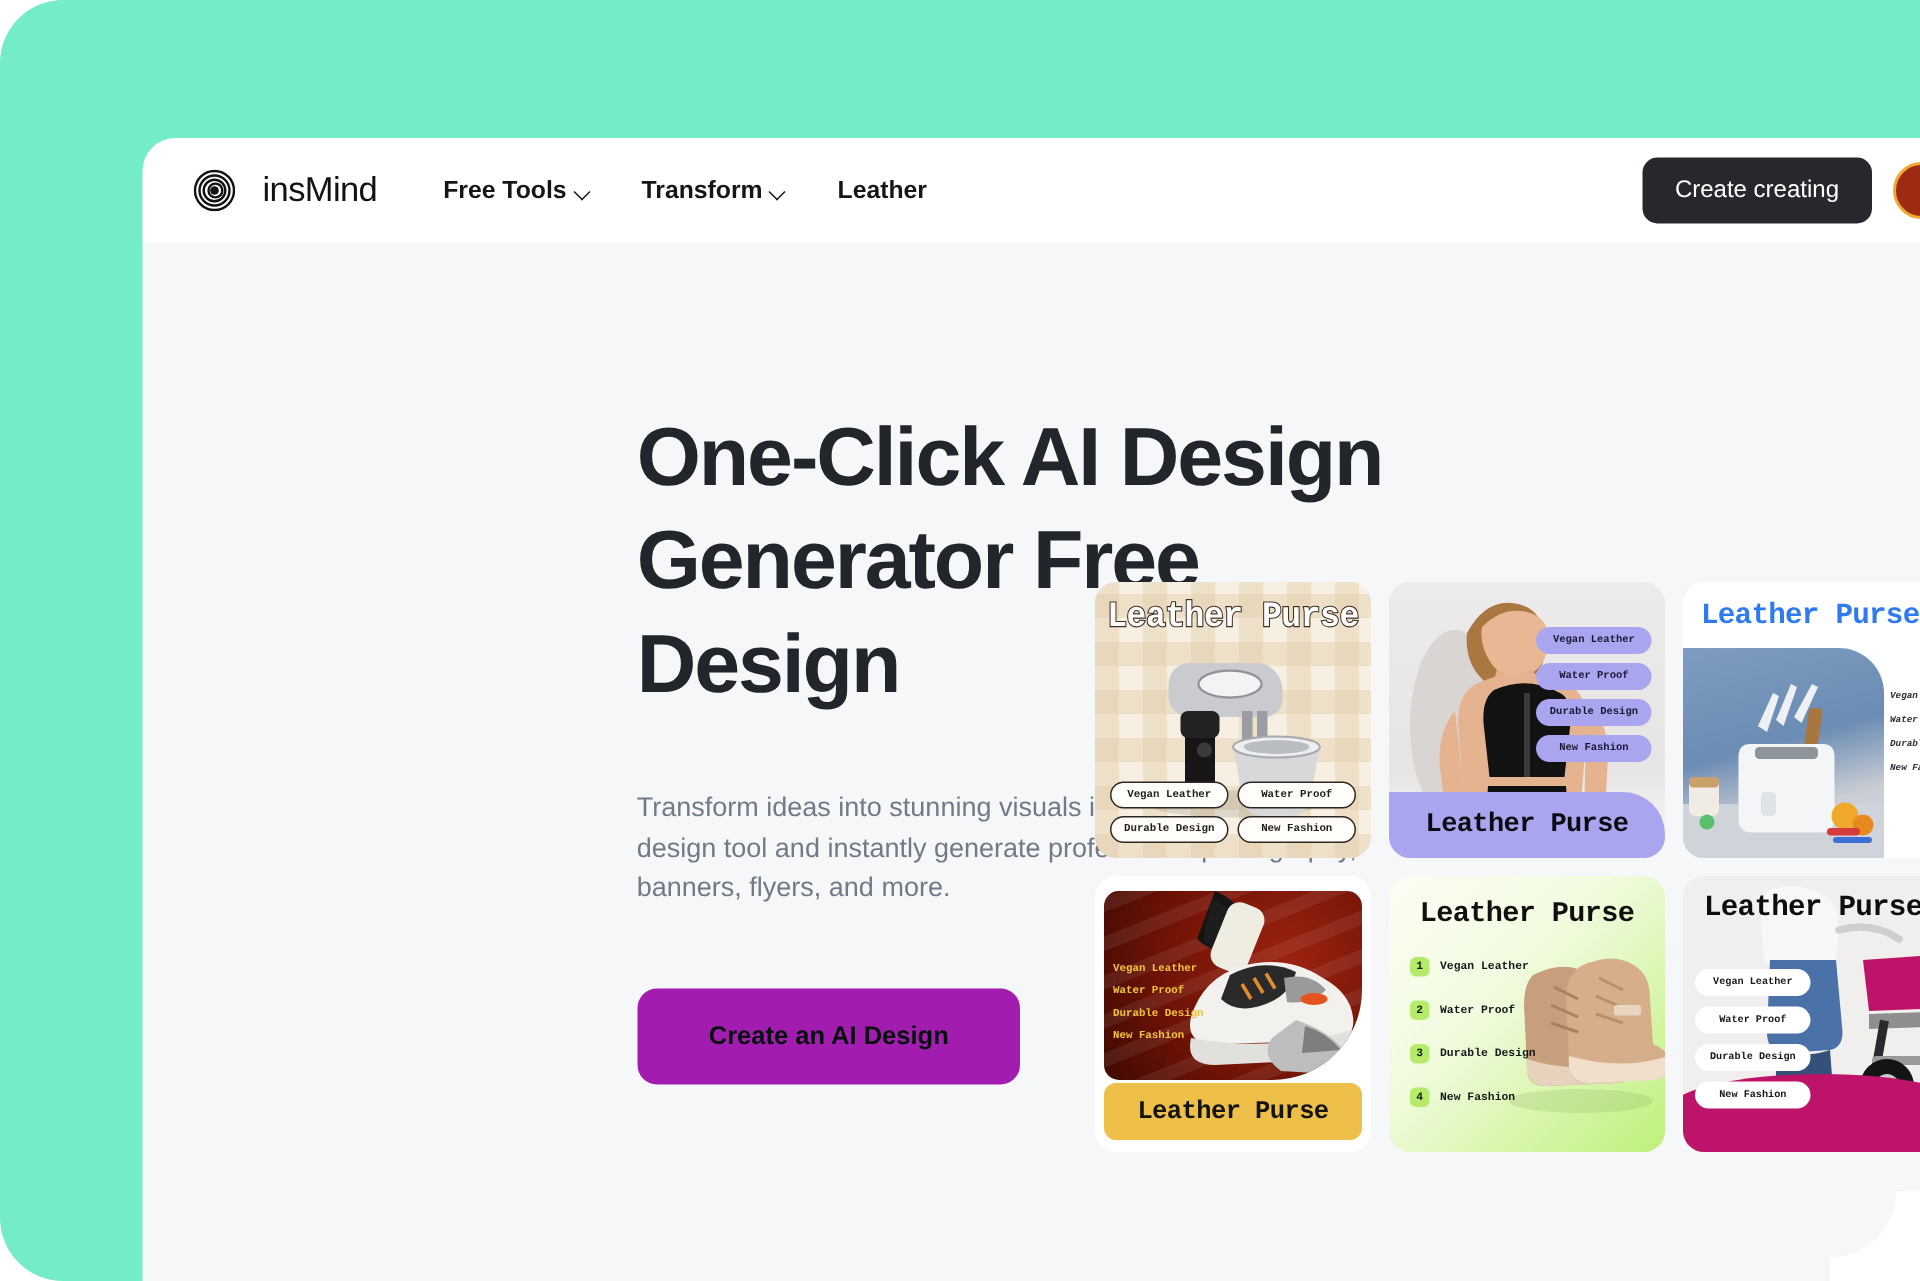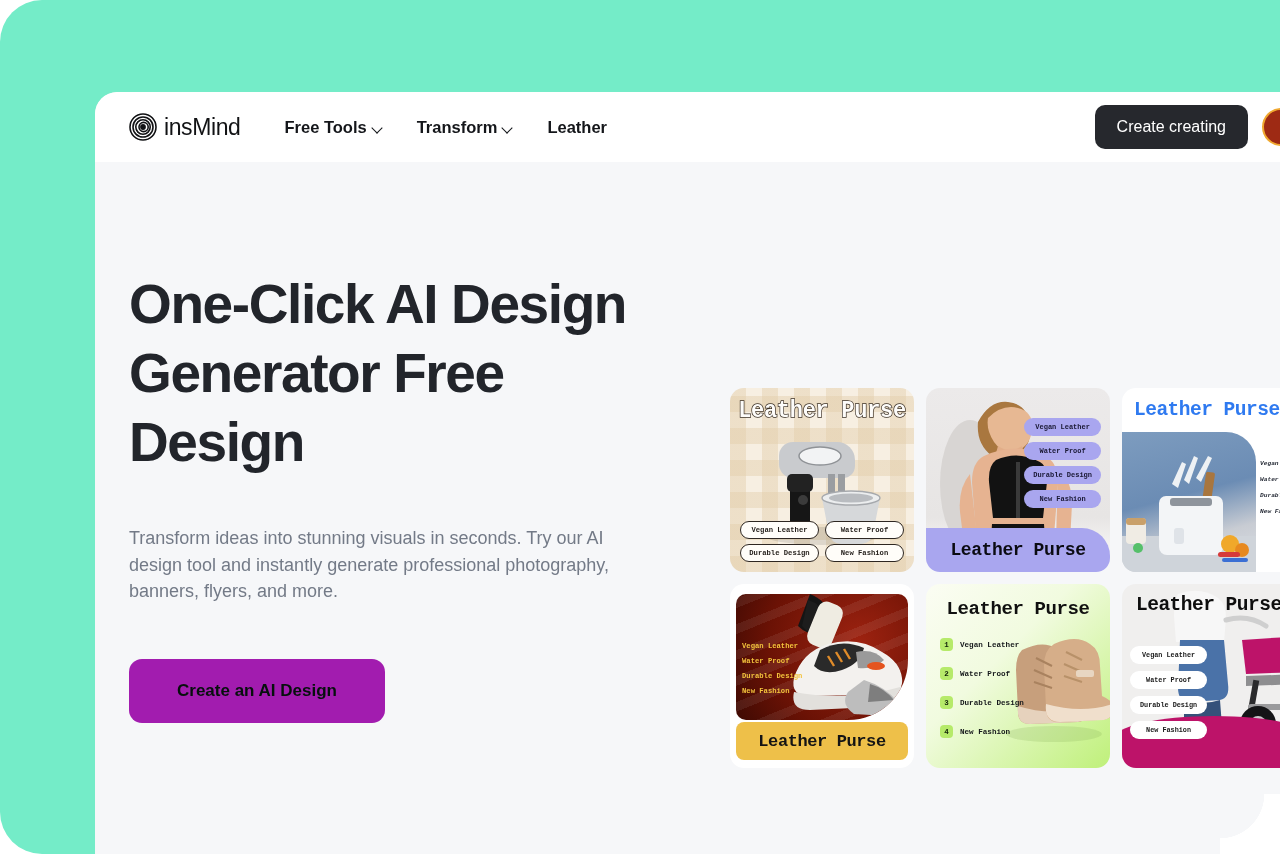--- a/index.html
+++ b/index.html
@@ -48,21 +48,21 @@
   #navbar {
     position: relative;
     height: 70px;
     background: #ffffff;
     border-radius: 22px 0 0 0;
     display: flex;
     align-items: center;
     padding: 0 0 0 34px;
     z-index: 20;
   }
-  .brand { display: flex; align-items: center; gap: 7px; }
+  .brand { display: flex; gap: 18px; }
   .brand-mark {
     width: 28px; height: 28px;
     display: block;
   }
   .brand-name {
     font-size: 23px;
     font-weight: 400;
     letter-spacing: -0.4px;
     color: #111214;
   }
@@ -126,20 +126,21 @@
     margin-right: -20px;
     flex: none;
     cursor: pointer;
   }
 
   
   #hero {
     position: relative;
     display: flex;
     padding: 108px 0 0 34px;
+    justify-content: center;
   }
   #hero-left { width: 560px; flex: none; }
 
   #hero-title {
     font-size: 55px;
     line-height: 69px;
     font-weight: 700;
     letter-spacing: -1.4px;
     color: #22252b;
   }

